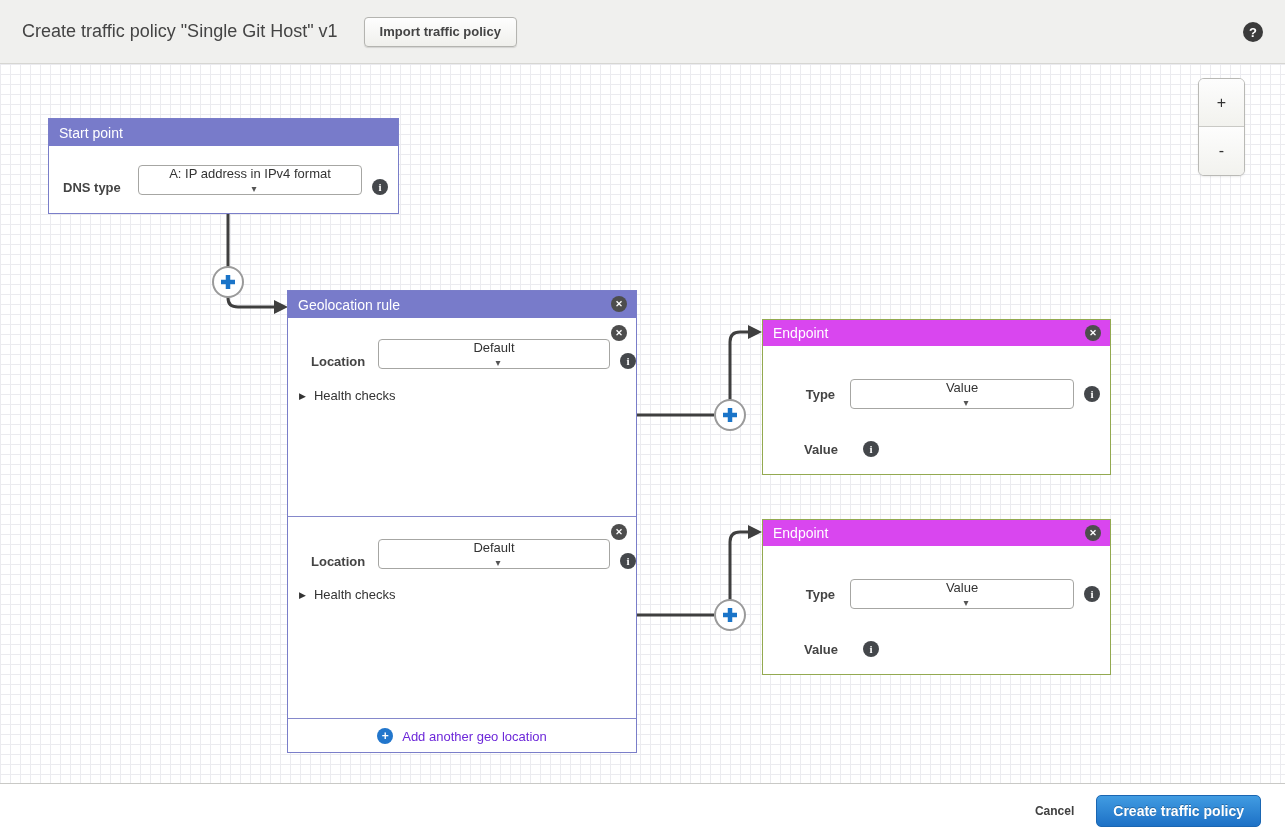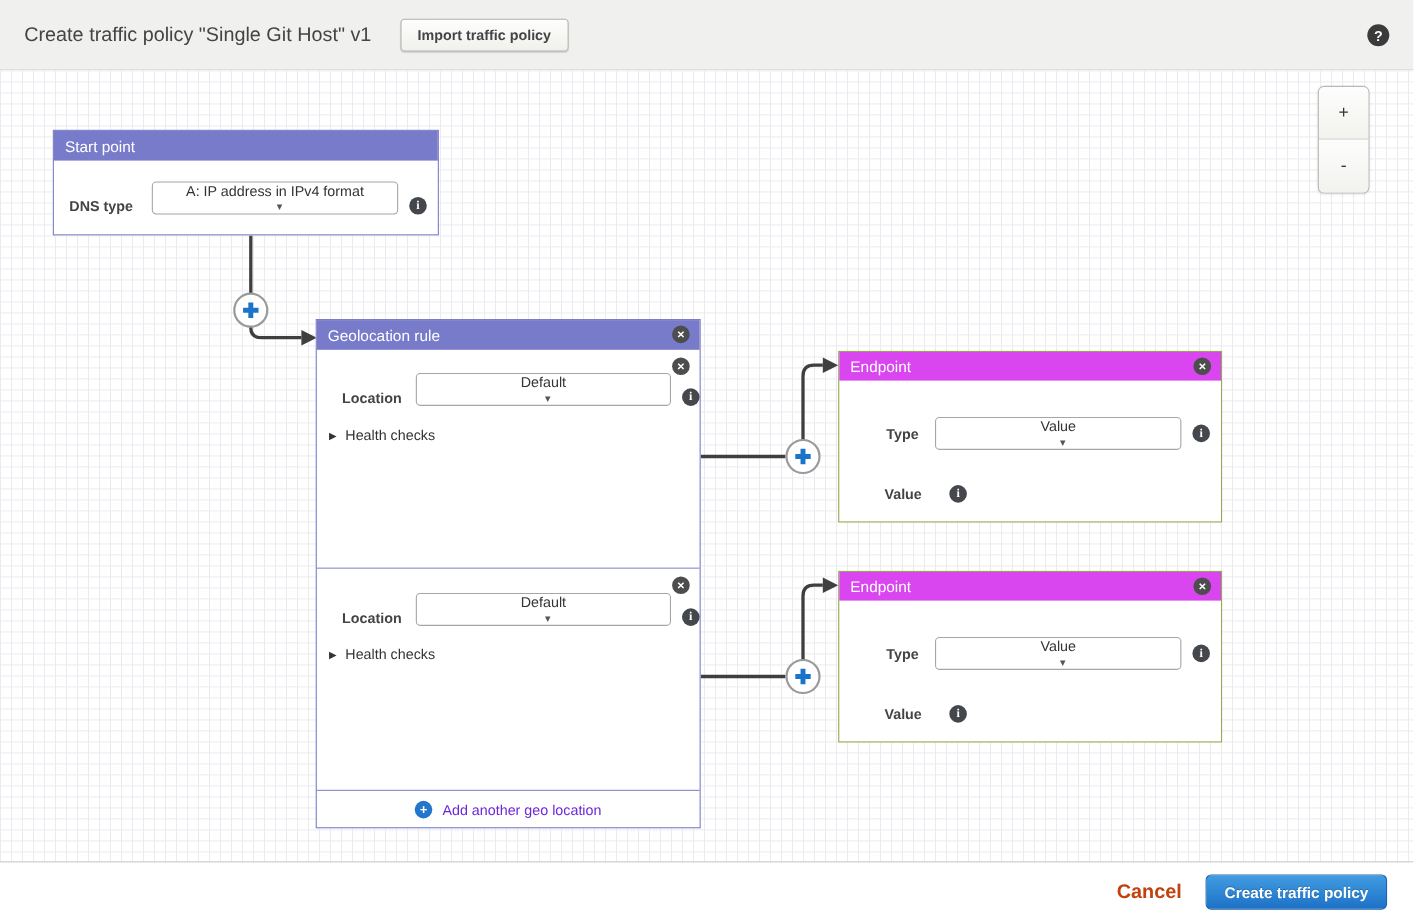--- a/index.html
+++ b/index.html
@@ -138,21 +138,21 @@
     background:linear-gradient(#fdfdfd,#f2f2ee);
     font-size:16px; color:#333; font-family:"Liberation Sans", sans-serif;
   }
   .zoom-btn:first-child { border-bottom:1px solid #c9c9c5; }
 
   
   .footbar {
     height:53px; background:#fff; display:flex; align-items:center;
     justify-content:flex-end; padding-right:24px;
   }
-  .cancel-link { font-size:18px; font-weight:bold; color:#c2410c; cursor:pointer; text-decoration:none; }
+  .cancel-link { font-size:12px; font-weight:bold; color:#404040; cursor:pointer; text-decoration:none; }
   .create-btn {
     margin-left:22px; height:32px; padding:0 16px;
     font-size:14px; font-weight:bold; color:#fff;
     background:linear-gradient(#419ce2,#1d71c6);
     border:1px solid #1a66b2; border-radius:5px;
     text-shadow:0 -1px 0 rgba(0,0,0,.25); cursor:pointer;
     font-family:Liberation Sans, sans-serif;
   }
 </style>
 </head>

